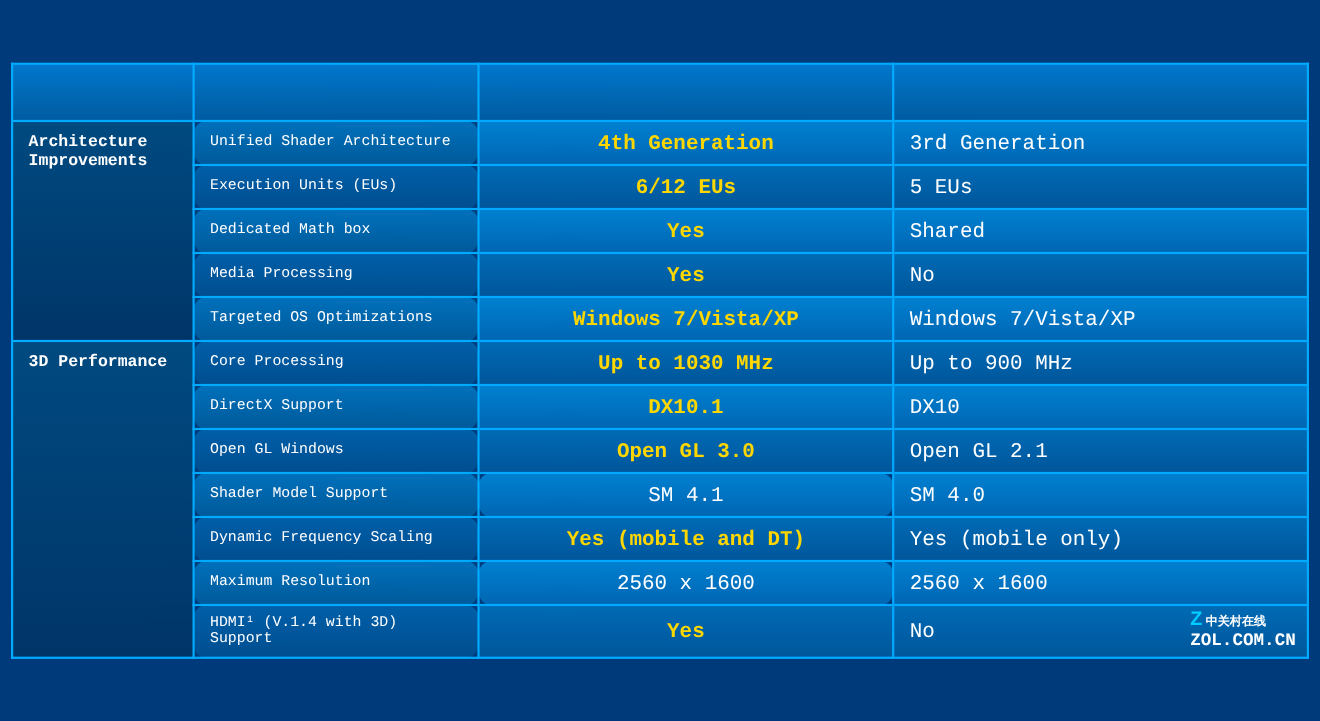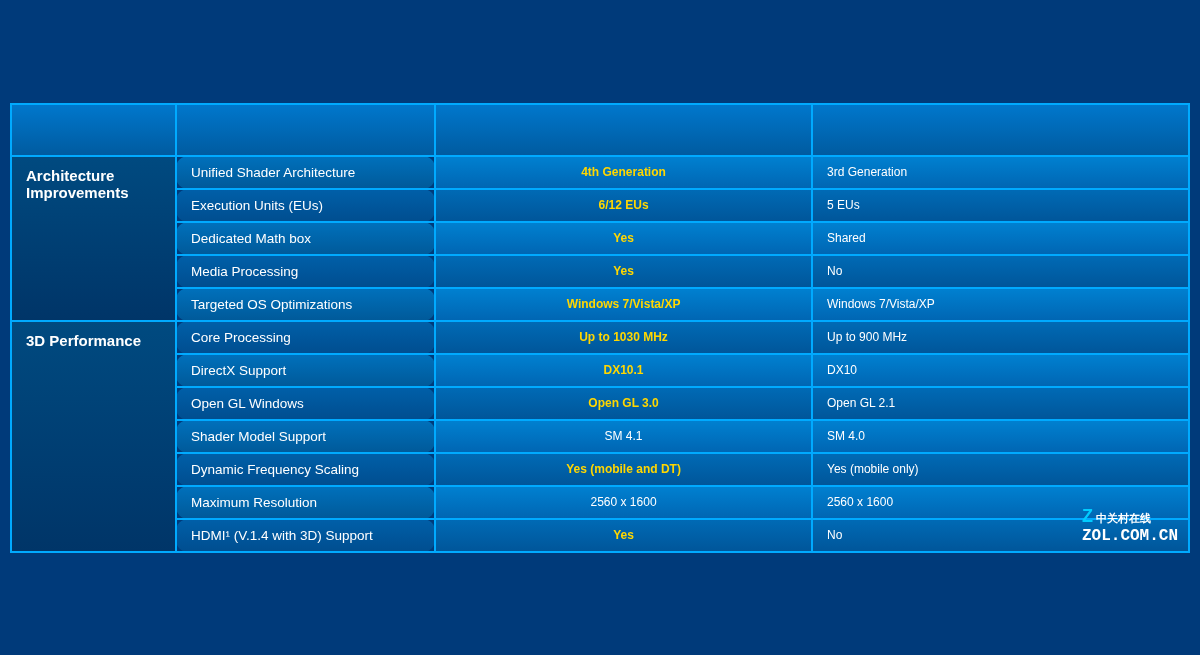--- a/index.html
+++ b/index.html
@@ -8,20 +8,21 @@
       font-family: Arial, sans-serif;
       display: flex;
       justify-content: center;
       align-items: center;
       min-height: 655px;
       width: 1200px;
     }
     table {
       width: 100%;
       border-collapse: collapse;
+      font-family: Liberation Mono, monospace;
     }
     
     .header-row th {
       background: linear-gradient(to bottom, #0077cc, #005ba0);
       color: #ffffff;
       font-weight: bold;
       padding: 10px 14px;
       border: 2px solid #00aaff;
       vertical-align: middle;
       font-size: 14px;
@@ -48,21 +49,21 @@
       font-size: 13px;
       text-align: center;
     }
     .superscript { font-size: 10px; vertical-align: super; }
     
     tr.data-row td {
       background: linear-gradient(to bottom, #0080d0, #0066b3);
       color: #ffffff;
       padding: 8px 14px;
       border: 2px solid #00aaff;
-      font-size: 12px;
+      font-size: 19px;
       vertical-align: middle;
     }
     tr.data-row td.category-cell {
       background: linear-gradient(to bottom, #005fa0, #004a80);
       font-weight: bold;
       font-size: 14px;
       vertical-align: top;
       padding-top: 12px;
     }
     tr.data-row td.features-cell {
@@ -71,20 +72,21 @@
       border-radius: 12px;
     }
     tr.data-row td.gen2-cell {
       text-align: center;
       color: #ffd700;
       font-weight: bold;
     }
     tr.data-row td.gen2-cell.white-text {
       color: #ffffff;
       font-weight: normal;
+      border-radius: 12px;
     }
     tr.data-row td.gen2010-cell {
       color: #ffffff;
     }
     
     tr.data-row:nth-child(even) td {
       background: linear-gradient(to bottom, #006ab5, #00569a);
     }
     tr.data-row:nth-child(even) td.category-cell {
       background: linear-gradient(to bottom, #004f8a, #003d70);

